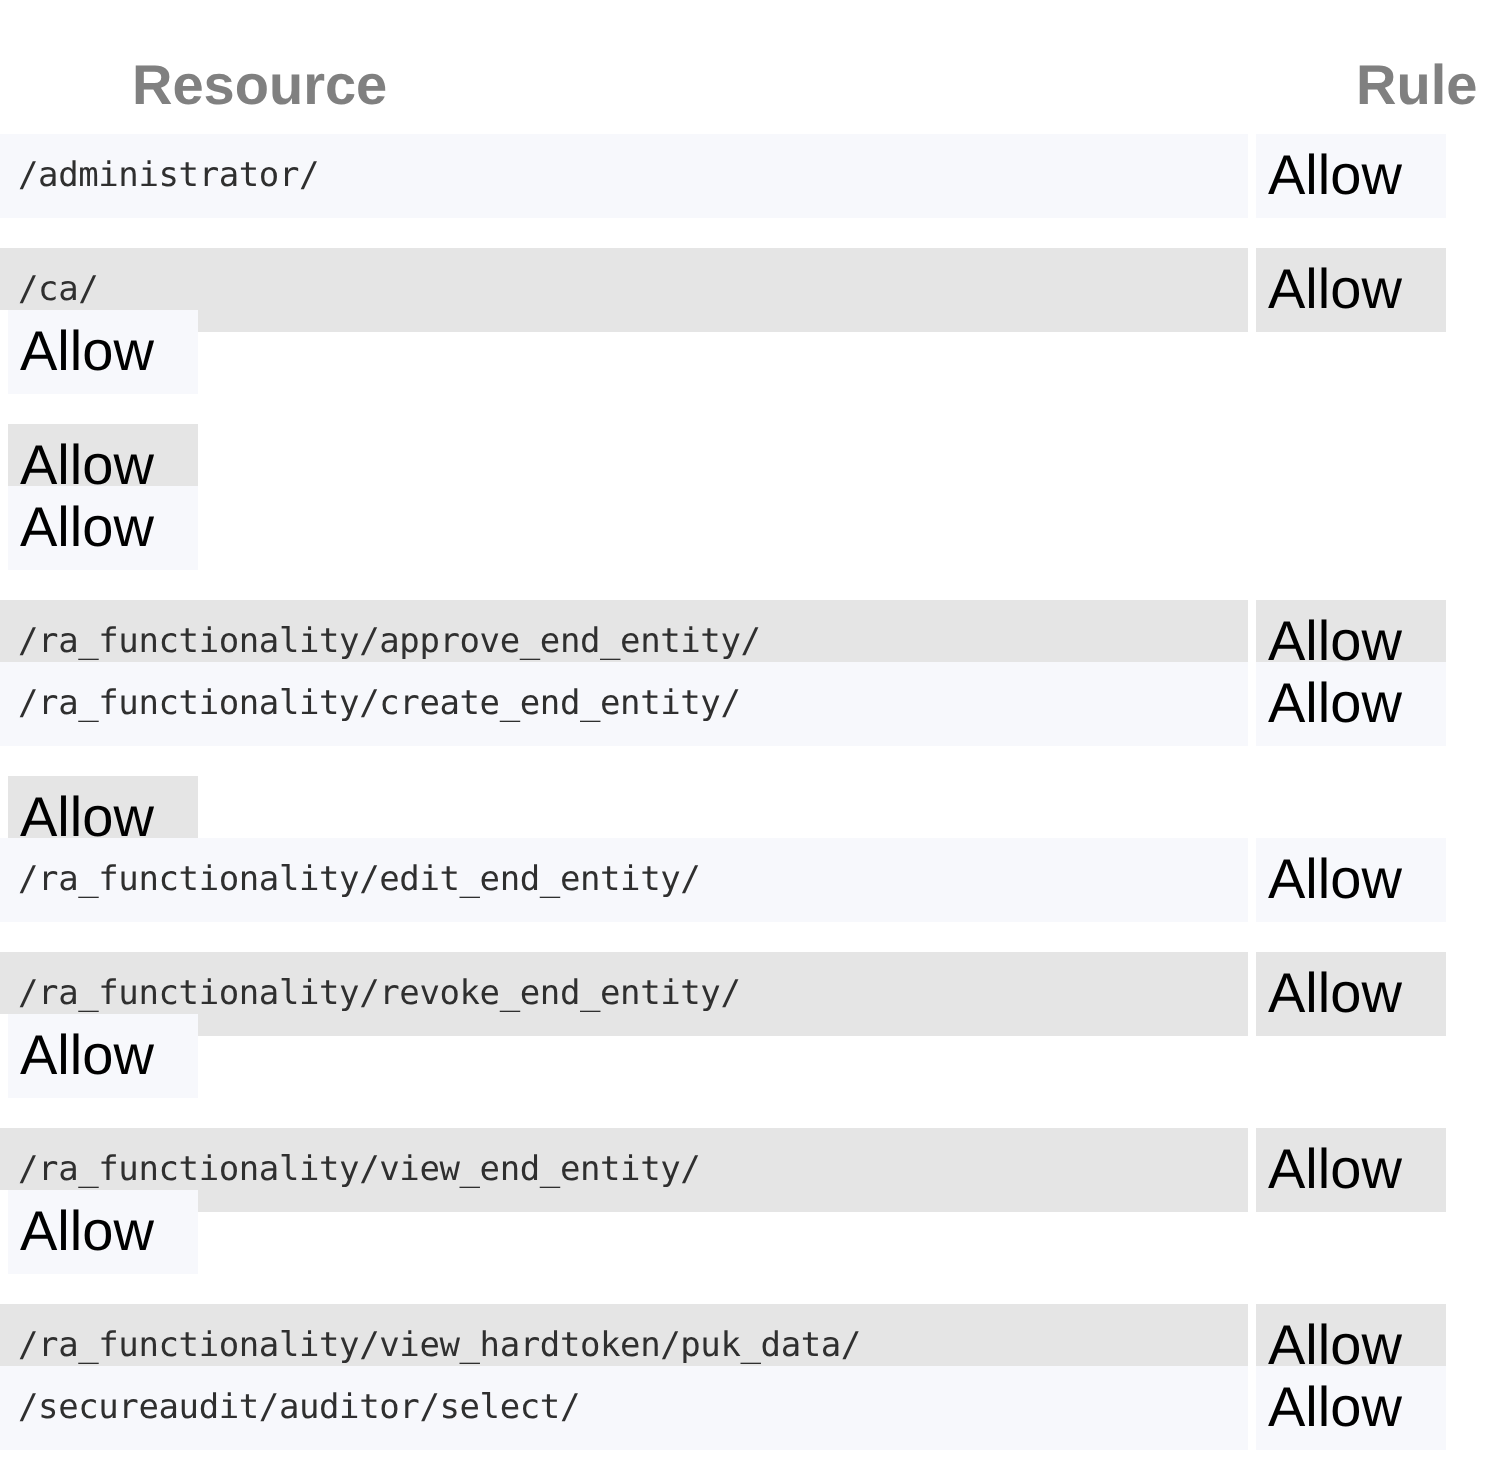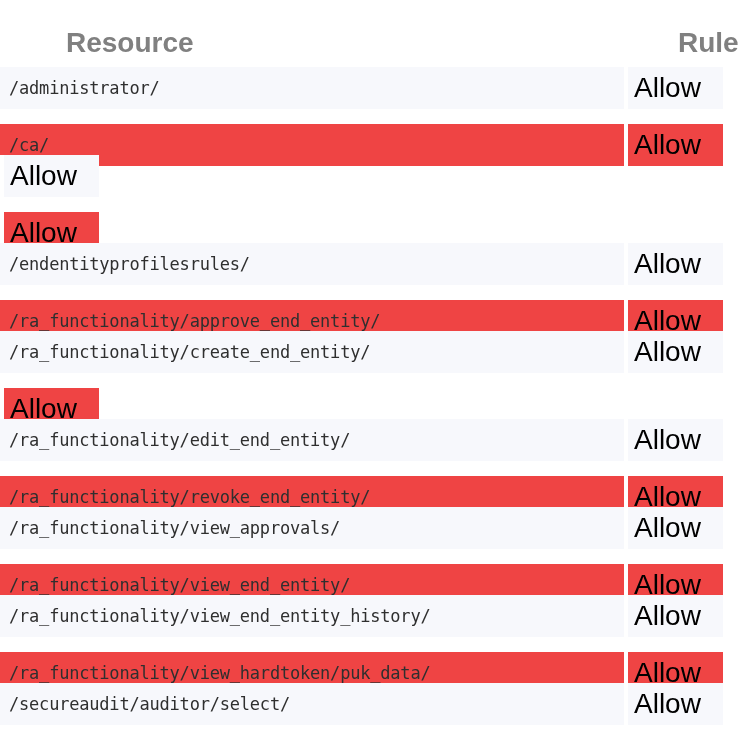--- a/index.html
+++ b/index.html
@@ -104,21 +104,21 @@
     white-space: nowrap;
   }
 
   
   .table-row.odd .cell-resource,
   .table-row.odd .cell-rule {
     background: #f7f8fc;
   }
   .table-row.even .cell-resource,
   .table-row.even .cell-rule {
-    background: #ef4444;
+    background: #e5e5e5;
     margin-top: 25px;
   }
 </style>
 </head>
 <body>
 
 <div class="access-table">
 
   <div class="table-head">
     <div class="th th-resource">Resource</div>
@@ -138,21 +138,20 @@
       </div>
       <div class="table-row odd">
         <div class="cell-gap"></div>
         <div class="cell-rule">Allow</div>
       </div>
       <div class="table-row even">
         <div class="cell-gap"></div>
         <div class="cell-rule">Allow</div>
       </div>
       <div class="table-row odd">
-        <div class="cell-resource">/endentityprofilesrules/</div>
         <div class="cell-gap"></div>
         <div class="cell-rule">Allow</div>
       </div>
       <div class="table-row even">
         <div class="cell-resource">/ra_functionality/approve_end_entity/</div>
         <div class="cell-gap"></div>
         <div class="cell-rule">Allow</div>
       </div>
       <div class="table-row odd">
         <div class="cell-resource">/ra_functionality/create_end_entity/</div>
@@ -167,31 +166,29 @@
         <div class="cell-resource">/ra_functionality/edit_end_entity/</div>
         <div class="cell-gap"></div>
         <div class="cell-rule">Allow</div>
       </div>
       <div class="table-row even">
         <div class="cell-resource">/ra_functionality/revoke_end_entity/</div>
         <div class="cell-gap"></div>
         <div class="cell-rule">Allow</div>
       </div>
       <div class="table-row odd">
-        <div class="cell-resource">/ra_functionality/view_approvals/</div>
         <div class="cell-gap"></div>
         <div class="cell-rule">Allow</div>
       </div>
       <div class="table-row even">
         <div class="cell-resource">/ra_functionality/view_end_entity/</div>
         <div class="cell-gap"></div>
         <div class="cell-rule">Allow</div>
       </div>
       <div class="table-row odd">
-        <div class="cell-resource">/ra_functionality/view_end_entity_history/</div>
         <div class="cell-gap"></div>
         <div class="cell-rule">Allow</div>
       </div>
       <div class="table-row even">
         <div class="cell-resource">/ra_functionality/view_hardtoken/puk_data/</div>
         <div class="cell-gap"></div>
         <div class="cell-rule">Allow</div>
       </div>
       <div class="table-row odd">
         <div class="cell-resource">/secureaudit/auditor/select/</div>

